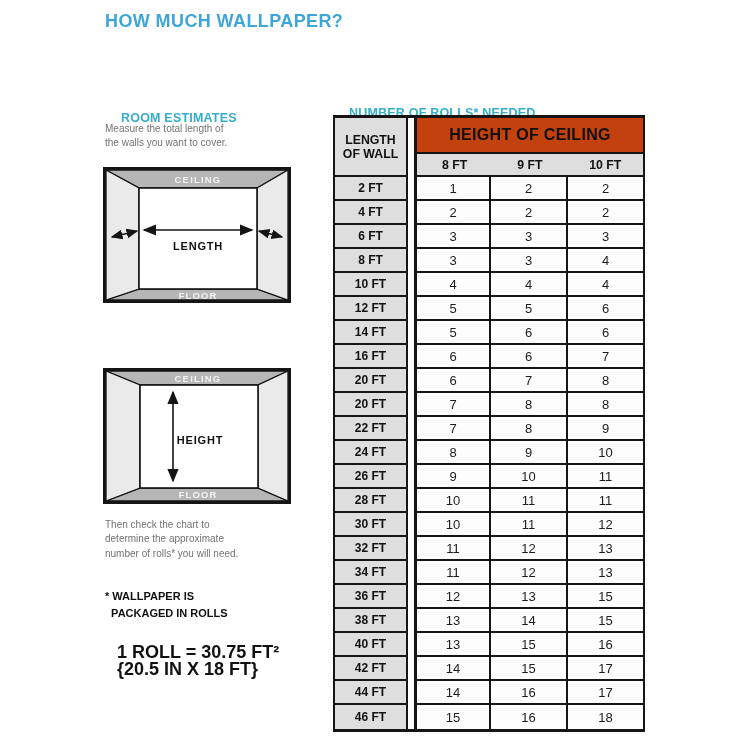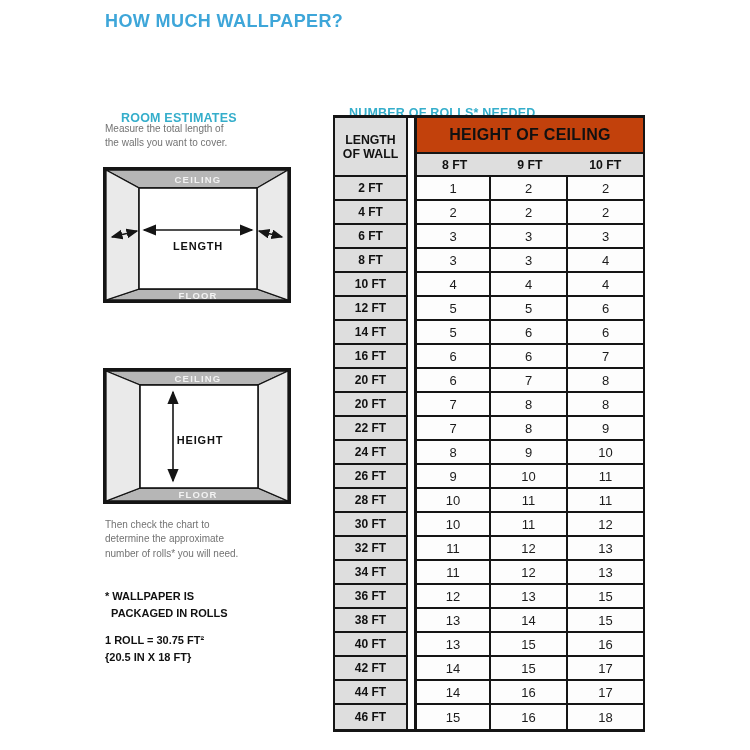--- a/index.html
+++ b/index.html
@@ -24,22 +24,22 @@
   }
   .p1 { left:105px; top:122px; }
   .p2 { left:105px; top:321px; }
   .p3 { left:105px; top:518px; }
   .footnote {
     position:absolute; left:105px; top:588px; margin:0;
     font-size:11px; font-weight:bold; color:#111;
     line-height:16.5px; white-space:pre;
   }
   .roll-info {
-    position:absolute; left:105px; top:632px; margin:0;
-    font-size:11px; font-weight:bold; color:#111;
+    position:absolute; left:105px; top:632px; margin:12px;
+    font-size:18px; font-weight:bold; color:#111;
     line-height:16.5px; white-space:pre-line;
   }
   .diagram { position:absolute; left:103px; }
   .diag1 { top:167px; }
   .diag2 { top:368px; }
 
   
   .rolls-table {
     position:absolute; left:333px; top:115px; width:312px;
     border-top:3px solid #151515; border-bottom:3px solid #151515;

